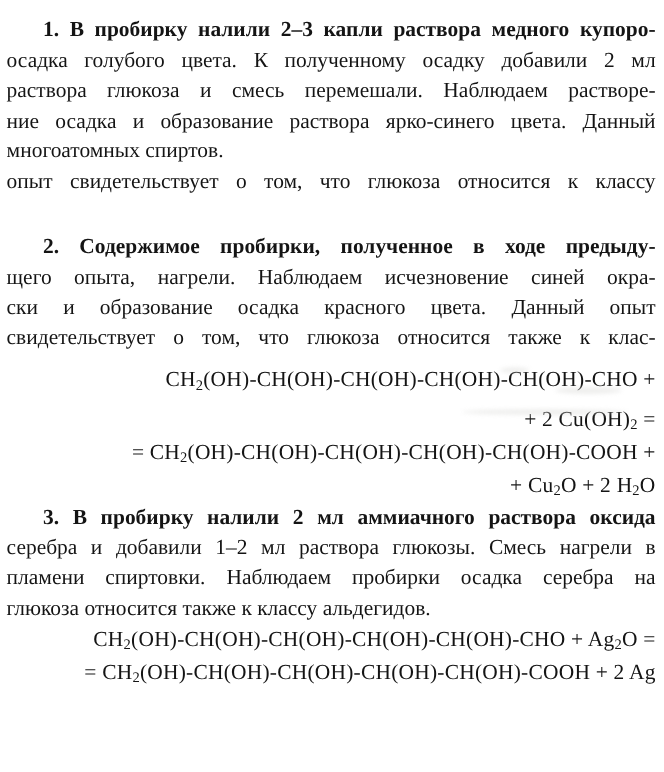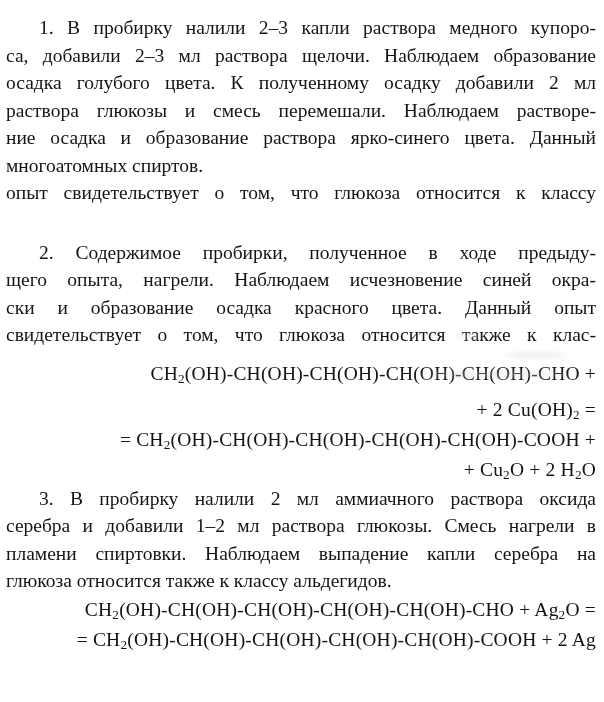--- a/index.html
+++ b/index.html
@@ -28,21 +28,21 @@
   .paragraph {
     font-size: 19.5px;
   }
   .paragraph .line {
     line-height: 27.5px;
     text-align: justify;
     text-align-last: left;
     white-space: normal;
   }
   .paragraph .line.just { text-align-last: justify; }
-  .paragraph .line.first { text-indent: 33px; }
+  .paragraph .line.first { text-indent: 33px; font-weight: bold; }
 
   
   .formula {
     font-size: 19.5px;
     letter-spacing: 0.2px;
   }
   .formula .line {
     text-align: right;
     line-height: 30px;
   }
@@ -76,23 +76,22 @@
 </head>
 <body>
 
 <main class="page">
   <div class="smudge s1"></div>
   <div class="smudge s2"></div>
   <div class="smudge s3"></div>
 
 <div class="block paragraph">
       <div class="line first just">1. В пробирку налили 2–3 капли раствора медного купоро-</div>
-      <div class="line just">са, добавили 2–3 мл раствора щелочи. Наблюдаем образование</div>
       <div class="line just">осадка голубого цвета. К полученному осадку добавили 2 мл</div>
-      <div class="line just">раствора глюкозы и смесь перемешали. Наблюдаем растворе-</div>
+      <div class="line just">раствора глюкоза и смесь перемешали. Наблюдаем растворе-</div>
       <div class="line just">ние осадка и образование раствора ярко-синего цвета. Данный</div>
       <div class="line">многоатомных спиртов.</div>
       <div class="line just">опыт свидетельствует о том, что глюкоза относится к классу</div>
     </div>
     <div class="block paragraph">
       <div class="line first just">2. Содержимое пробирки, полученное в ходе предыду-</div>
       <div class="line just">щего опыта, нагрели. Наблюдаем исчезновение синей окра-</div>
       <div class="line just">ски и образование осадка красного цвета. Данный опыт</div>
       <div class="line just">свидетельствует о том, что глюкоза относится также к клас-</div>
     </div>
@@ -100,20 +99,20 @@
       <div class="line">CH<sub>2</sub>(OH)-CH(OH)-CH(OH)-CH(OH)-CH(OH)-CHO +</div>
       <div class="line">+ 2 Cu(OH)<sub>2</sub> =</div>
     </div>
     <div class="block formula">
       <div class="line">= CH<sub>2</sub>(OH)-CH(OH)-CH(OH)-CH(OH)-CH(OH)-COOH +</div>
       <div class="line">+ Cu<sub>2</sub>O + 2 H<sub>2</sub>O</div>
     </div>
     <div class="block paragraph">
       <div class="line first just">3. В пробирку налили 2 мл аммиачного раствора оксида</div>
       <div class="line just">серебра и добавили 1–2 мл раствора глюкозы. Смесь нагрели в</div>
-      <div class="line just">пламени спиртовки. Наблюдаем выпадение капли серебра на</div>
+      <div class="line just">пламени спиртовки. Наблюдаем пробирки осадка серебра на</div>
       <div class="line">глюкоза относится также к классу альдегидов.</div>
     </div>
     <div class="block formula">
       <div class="line">CH<sub>2</sub>(OH)-CH(OH)-CH(OH)-CH(OH)-CH(OH)-CHO + Ag<sub>2</sub>O =</div>
       <div class="line">= CH<sub>2</sub>(OH)-CH(OH)-CH(OH)-CH(OH)-CH(OH)-COOH + 2 Ag</div>
     </div>
   </main>
 
 </body></html>

